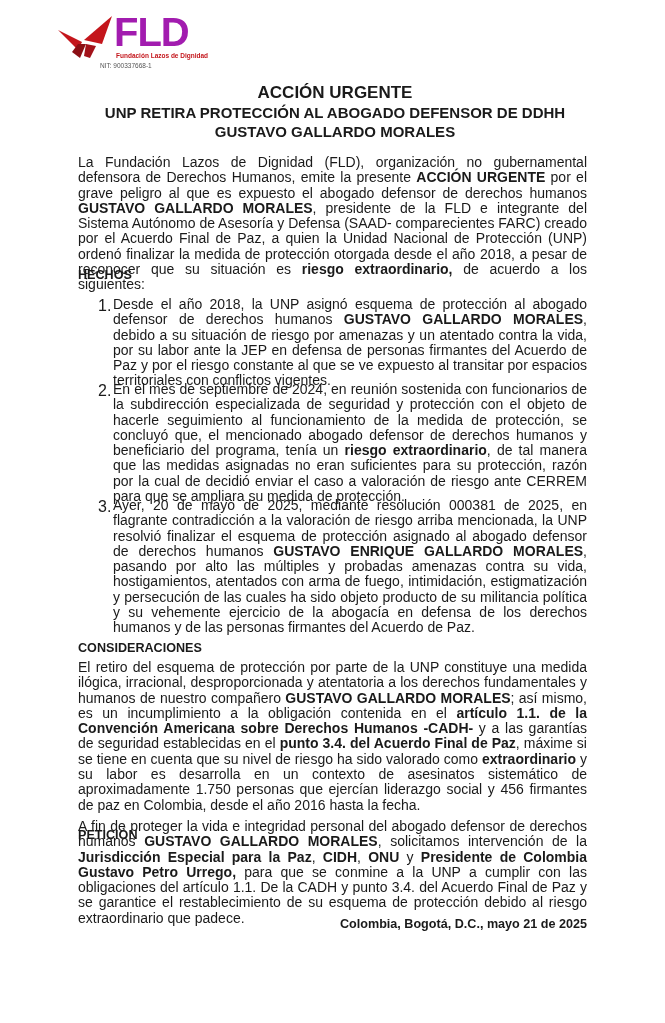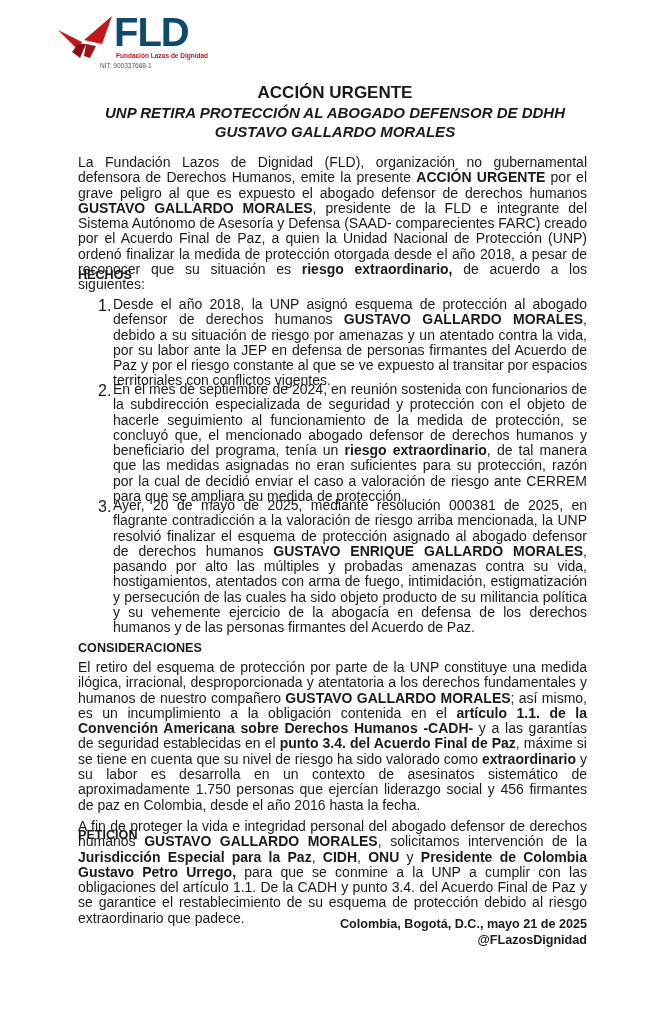--- a/index.html
+++ b/index.html
@@ -6,33 +6,33 @@
   body {
     width: 665px; height: 1023px; overflow: hidden; position: relative;
     font-family: "Liberation Sans", "DejaVu Sans", sans-serif;
     color: #1a1a1a;
   }
   .header { position: absolute; left: 56px; top: 14px; width: 160px; height: 60px; }
   .logo-mark { position: absolute; left: 0; top: 0; }
   .logo-text {
     position: absolute; left: 58px; top: -4px;
     font-family: "Liberation Sans", sans-serif; font-weight: 700;
-    font-size: 40px; letter-spacing: -1px; color: #0c4a6e; line-height: 44px;
+    font-size: 40px; letter-spacing: -1px; color: #a21caf; line-height: 44px;
   }
   .logo-sub {
     position: absolute; left: 60px; top: 38px;
     font-size: 6.5px; font-weight: 700; color: #c4161c; white-space: nowrap;
   }
   .nit {
     position: absolute; left: 44px; top: 48px;
     font-size: 6.5px; color: #555; white-space: nowrap;
   }
   .title-block { position: absolute; left: 70px; top: 83px; width: 530px; text-align: center; }
   .title-main { font-size: 17px; font-weight: 700; line-height: 20px; margin: 0; }
-  .title-sub { font-size: 15px; font-weight: 700; line-height: 19px; margin: 0; font-style: italic; }
+  .title-sub { font-size: 15px; font-weight: 700; line-height: 19px; margin: 0; }
   p, li { font-size: 14px; line-height: 15.3px; text-align: justify; margin: 0; }
   .para { position: absolute; left: 78px; width: 509px; }
   .section-heading {
     position: absolute; left: 78px; width: 509px; 
     font-size: 12.6px; font-weight: 700; line-height: 15px;
   }
   .fact { position: absolute; left: 0; width: 509px; padding-left: 22px; box-sizing: border-box; }
   .fact-num { position: absolute; left: 20px; top: 0; }
   .fact-body { margin-left: 13px; }
   b { font-weight: 700; }
@@ -80,14 +80,13 @@
 <div class="section-heading" style="top:641px;">CONSIDERACIONES</div>
 
 <p class="para" style="top:660px;"><span>El retiro del esquema de protección por parte de la UNP constituye una medida ilógica, irracional, desproporcionada y atentatoria a los derechos fundamentales y humanos de nuestro compañero </span><b>GUSTAVO GALLARDO MORALES</b><span>; así mismo, es un incumplimiento a la obligación contenida en el </span><b>artículo 1.1. de la Convención Americana sobre Derechos Humanos -CADH-</b><span> y a las garantías de seguridad establecidas en el </span><b>punto 3.4. del Acuerdo Final de Paz</b><span>, máxime si se tiene en cuenta que su nivel de riesgo ha sido valorado como </span><b>extraordinario</b><span> y su labor es desarrolla en un contexto de asesinatos sistemático de aproximadamente 1.750 personas que ejercían liderazgo social y 456 firmantes de paz en Colombia, desde el año 2016 hasta la fecha.</span></p>
 
 <div class="section-heading" style="top:828px;">PETICIÓN</div>
 
 <p class="para" style="top:819px;"><span>A fin de proteger la vida e integridad personal del abogado defensor de derechos humanos </span><b>GUSTAVO GALLARDO MORALES</b><span>, solicitamos intervención de la </span><b>Jurisdicción Especial para la Paz</b><span>, </span><b>CIDH</b><span>, </span><b>ONU</b><span> y </span><b>Presidente de Colombia Gustavo Petro Urrego,</b><span> para que se conmine a la UNP a cumplir con las obligaciones del artículo 1.1. De la CADH y punto 3.4. del Acuerdo Final de Paz y se garantice el restablecimiento de su esquema de protección debido al riesgo extraordinario que padece.</span></p>
 
 <div class="closing" style="top:917px;">
   <div>Colombia, Bogotá, D.C., mayo 21 de 2025</div>
-  <div>@FLazosDignidad</div>
 </div>
 
 </body></html>

